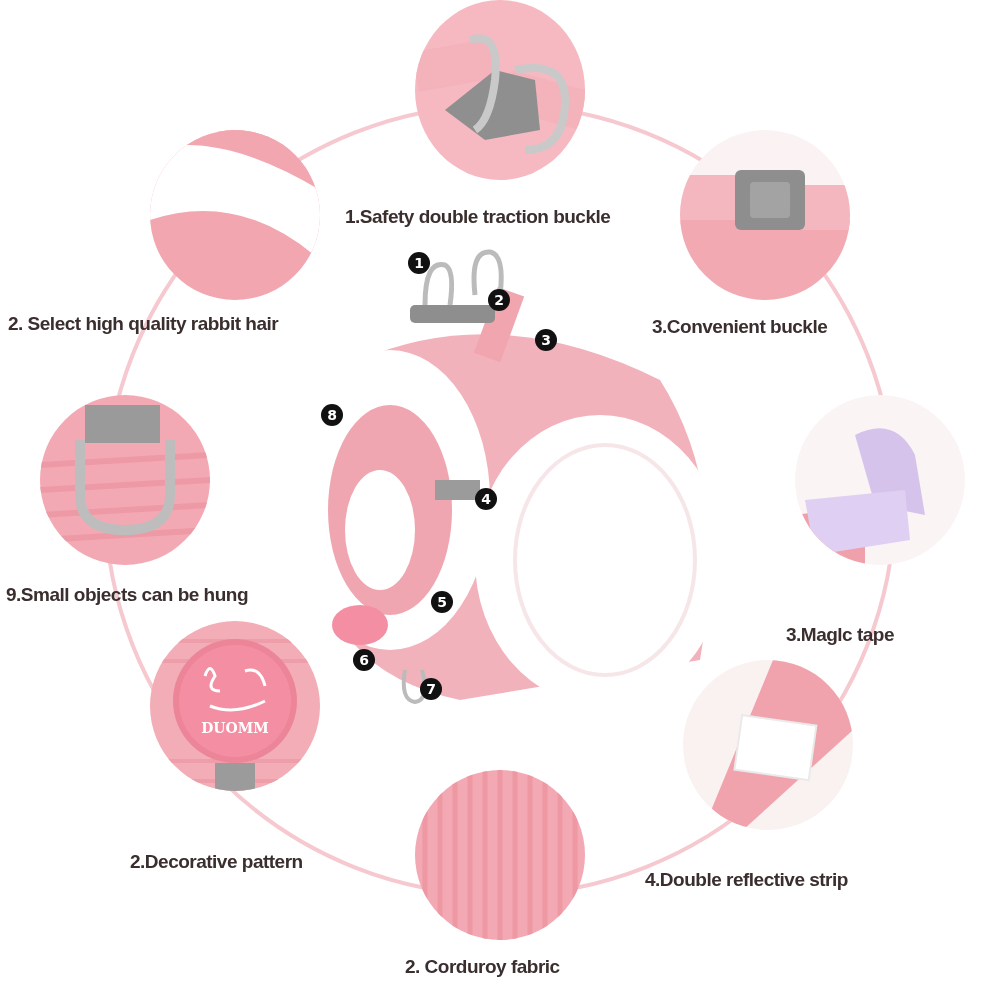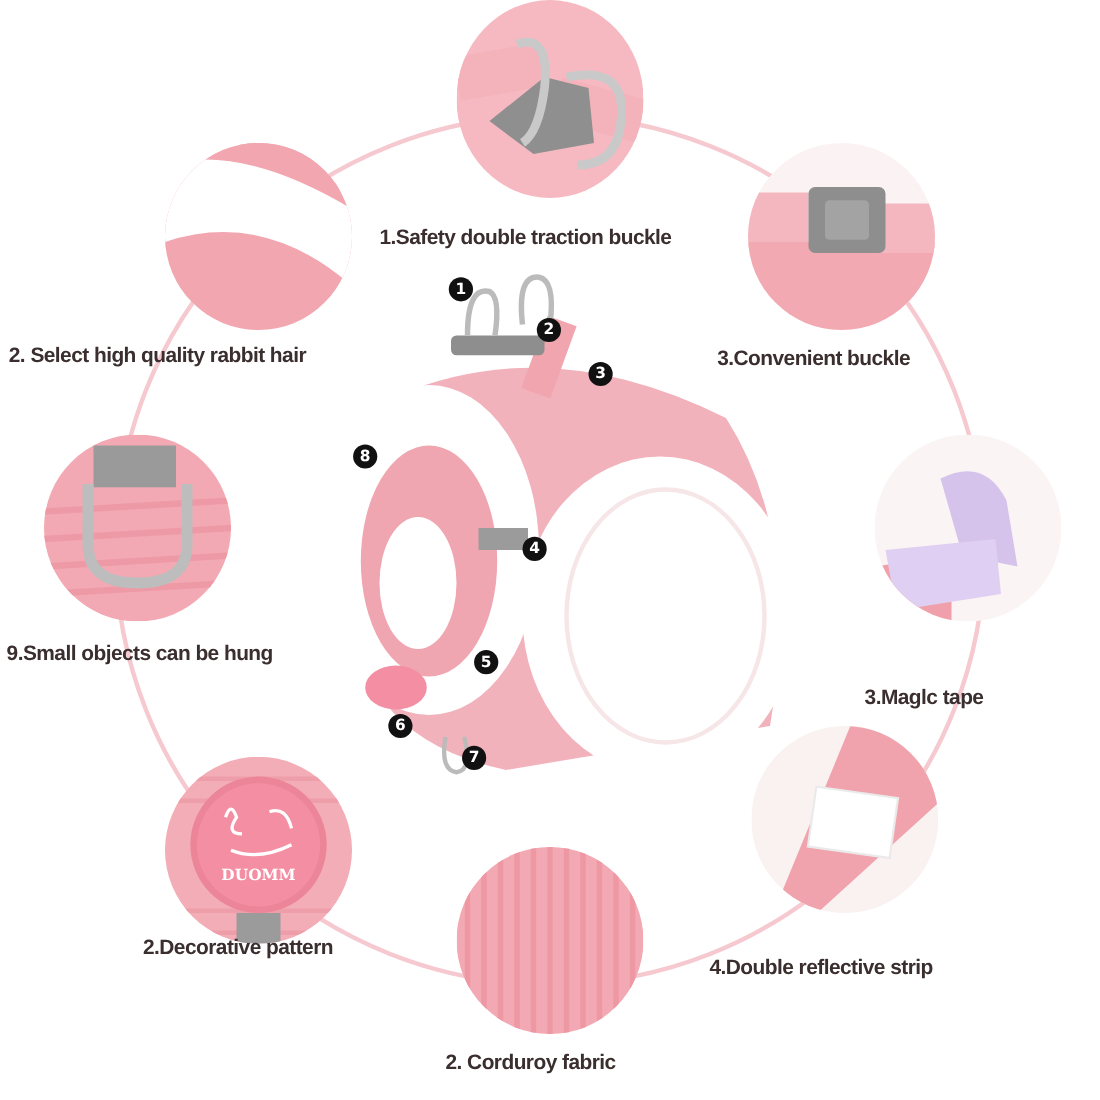--- a/index.html
+++ b/index.html
@@ -69,21 +69,21 @@
         <line x1="85" y1="0" x2="85" y2="170"></line>
       <line x1="100" y1="0" x2="100" y2="170"></line>
         <line x1="115" y1="0" x2="115" y2="170"></line>
       <line x1="130" y1="0" x2="130" y2="170"></line>
         <line x1="145" y1="0" x2="145" y2="170"></line>
       <line x1="160" y1="0" x2="160" y2="170"></line>
     </g>
   </svg>
 </div>
 
-<div class="detail" style="left:150px;top:688px;width:170px;height:170px;text-align:center;">
+<div class="detail" style="left:150px;top:621px;width:170px;height:170px;text-align:center;">
   <svg width="170" height="170" viewBox="0 0 170 170">
     <rect width="170" height="170" fill="#f3adb6"></rect>
     <g stroke="#ee9ea9" stroke-width="4">
       <line x1="0" y1="20" x2="170" y2="20"></line>
         <line x1="0" y1="40" x2="170" y2="40"></line>
       <line x1="0" y1="140" x2="170" y2="140"></line>
         <line x1="0" y1="160" x2="170" y2="160"></line>
     </g>
     <circle cx="85" cy="80" r="62" fill="#ec8598"></circle>
     <circle cx="85" cy="80" r="56" fill="#f48fa3"></circle>

